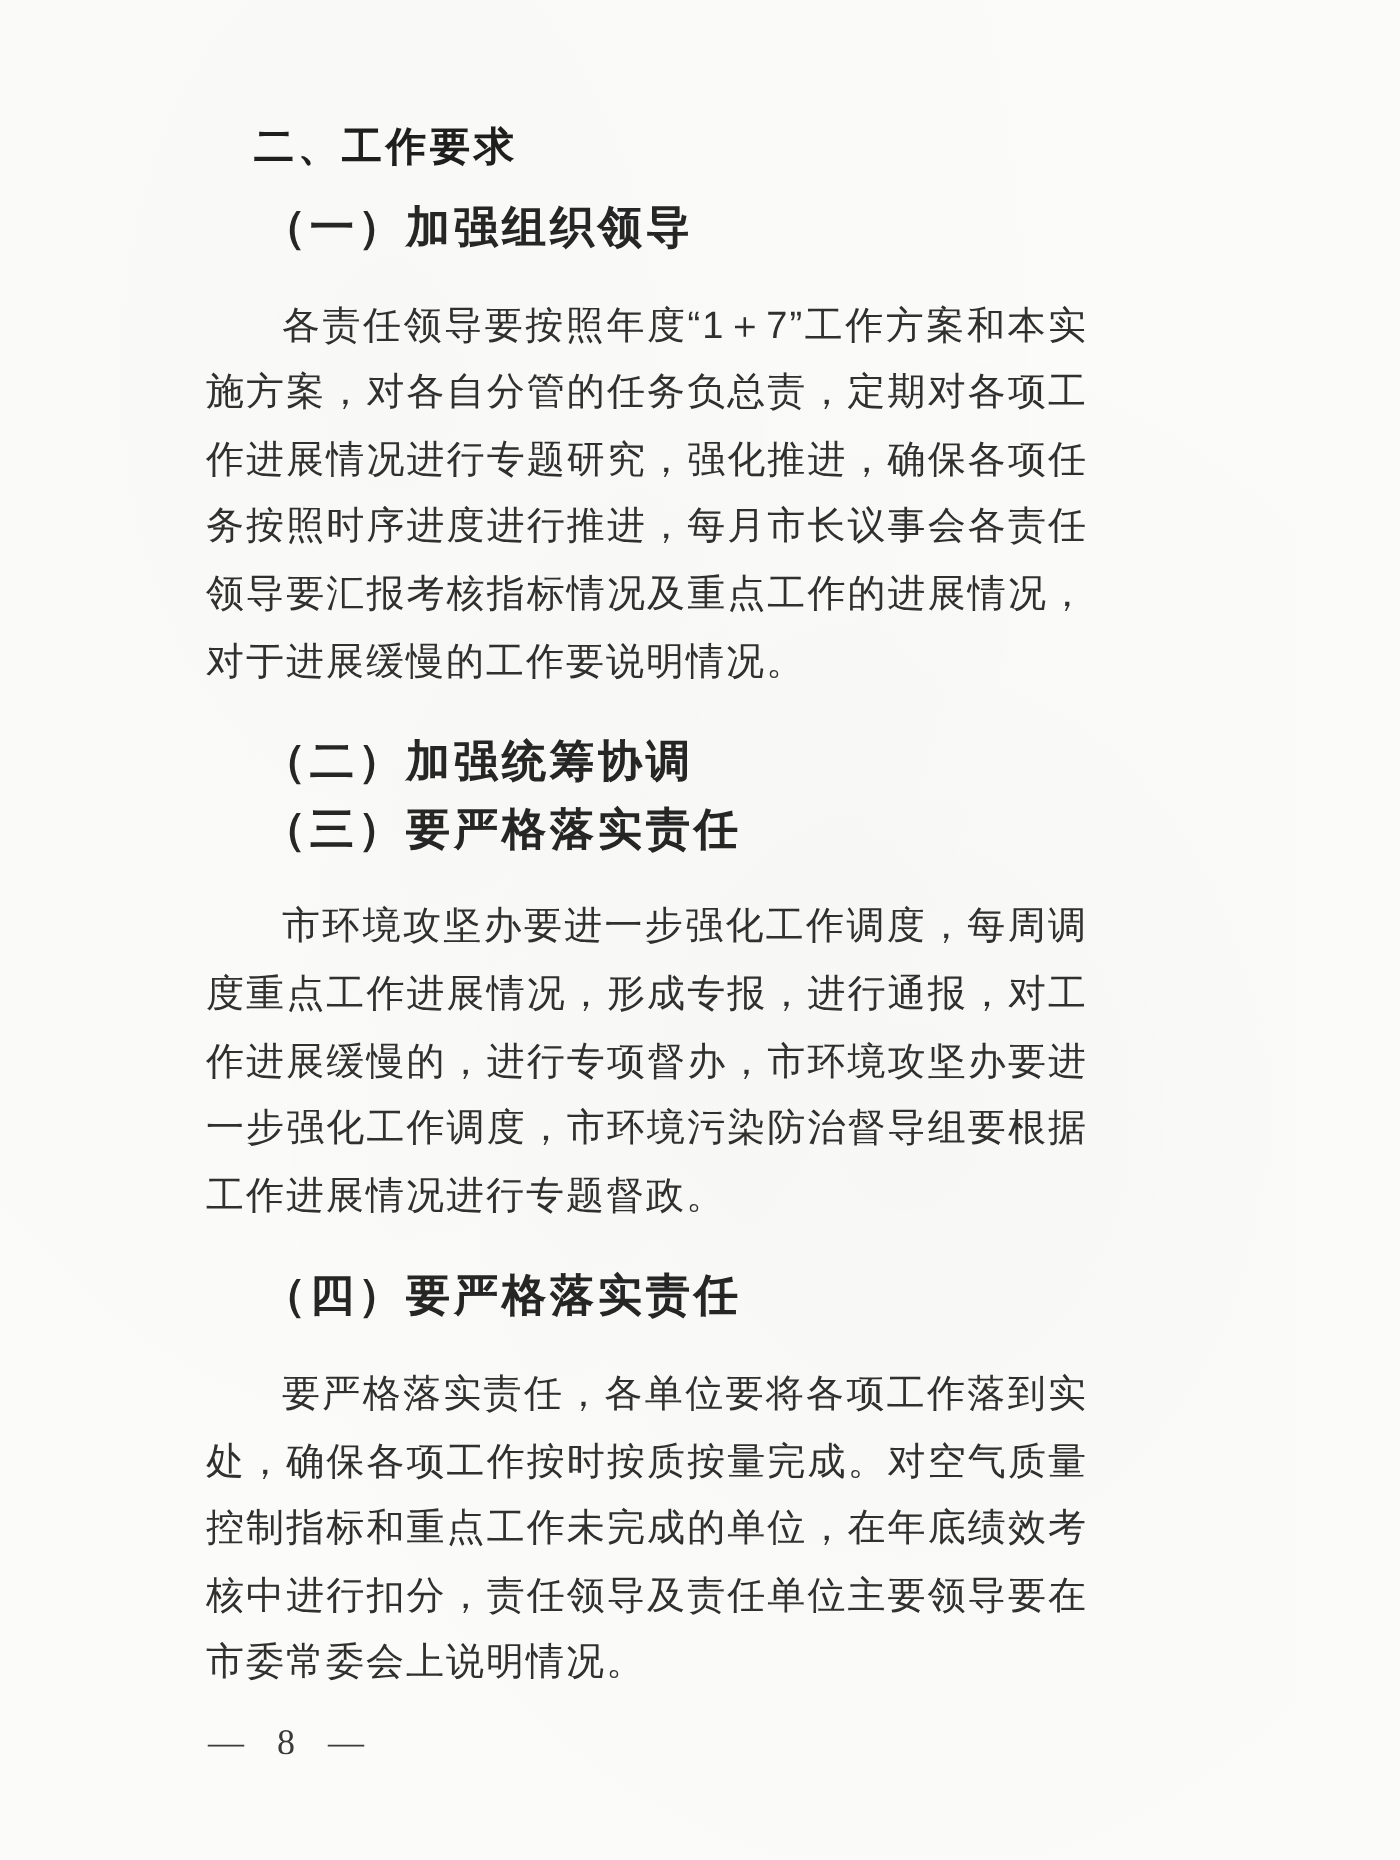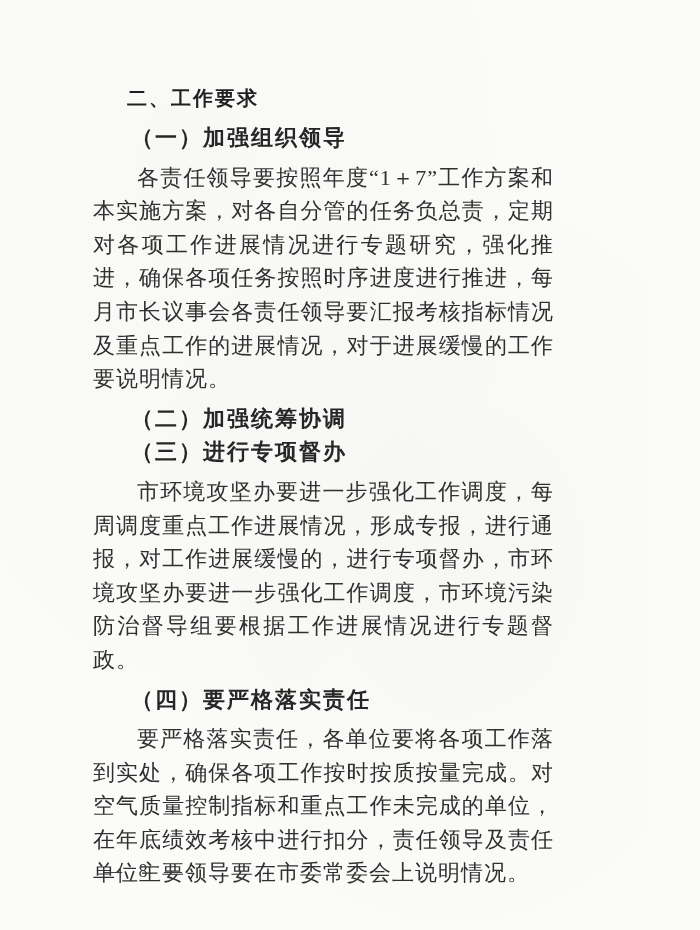--- a/index.html
+++ b/index.html
@@ -13,21 +13,21 @@
     font-family: "Liberation Serif", serif;
     color: #2b2b2b;
     overflow: hidden;
     position: relative;
   }
   .page {
     position: relative;
     width: 648px;
     height: 930px;
     box-sizing: border-box;
-    padding: 84px 88px 0 87px;
+    padding: 60px 88px 0 87px;
     background:
       radial-gradient(ellipse at 30% 20%, rgba(0,0,0,0.012), transparent 60%),
       radial-gradient(ellipse at 70% 60%, rgba(0,0,0,0.015), transparent 55%),
       #fbfbf9;
   }
   .doc-heading {
     font-family: "Liberation Sans", sans-serif;
     font-size: 20px;
     font-weight: bold;
     color: #1f1f1f;
@@ -40,25 +40,25 @@
     font-family: "Liberation Serif", serif;
     font-size: 22px;
     font-weight: bold;
     color: #262626;
     line-height: 33.6px;
     margin: 0;
     text-indent: 2em;
     letter-spacing: 2px;
   }
   .body-para {
-    font-family: Liberation Serif, serif;
-    font-size: 22px;
+    font-family: Liberation Sans, sans-serif;
+    font-size: 19px;
     color: #303030;
     line-height: 33.6px;
-    margin: 6px;
+    margin: 16px;
     text-indent: 2em;
     text-align: justify;
     text-justify: inter-character;
     letter-spacing: 1px;
   }
   .page-footer {
     position: absolute;
     left: 104px;
     top: 861px;
     font-family: "Liberation Serif", serif;
@@ -73,21 +73,21 @@
 
 <div class="page">
 
   <h1 class="doc-heading">二、工作要求</h1>
 
   <h2 class="section-title">（一）加强组织领导</h2>
   <p class="body-para">各责任领导要按照年度“1＋7”工作方案和本实施方案，对各自分管的任务负总责，定期对各项工作进展情况进行专题研究，强化推进，确保各项任务按照时序进度进行推进，每月市长议事会各责任领导要汇报考核指标情况及重点工作的进展情况，对于进展缓慢的工作要说明情况。</p>
 
   <h2 class="section-title">（二）加强统筹协调</h2>
 
-  <h2 class="section-title">（三）进行专项督办</h2>
+  <h2 class="section-title">（三）要严格落实责任</h2>
   <p class="body-para">市环境攻坚办要进一步强化工作调度，每周调度重点工作进展情况，形成专报，进行通报，对工作进展缓慢的，进行专项督办，市环境攻坚办要进一步强化工作调度，市环境污染防治督导组要根据工作进展情况进行专题督政。</p>
 
   <h2 class="section-title">（四）要严格落实责任</h2>
   <p class="body-para">要严格落实责任，各单位要将各项工作落到实处，确保各项工作按时按质按量完成。对空气质量控制指标和重点工作未完成的单位，在年底绩效考核中进行扣分，责任领导及责任单位主要领导要在市委常委会上说明情况。</p>
 
   <div class="page-footer">— 8 —</div>
 
 </div>
 
 </body></html>

